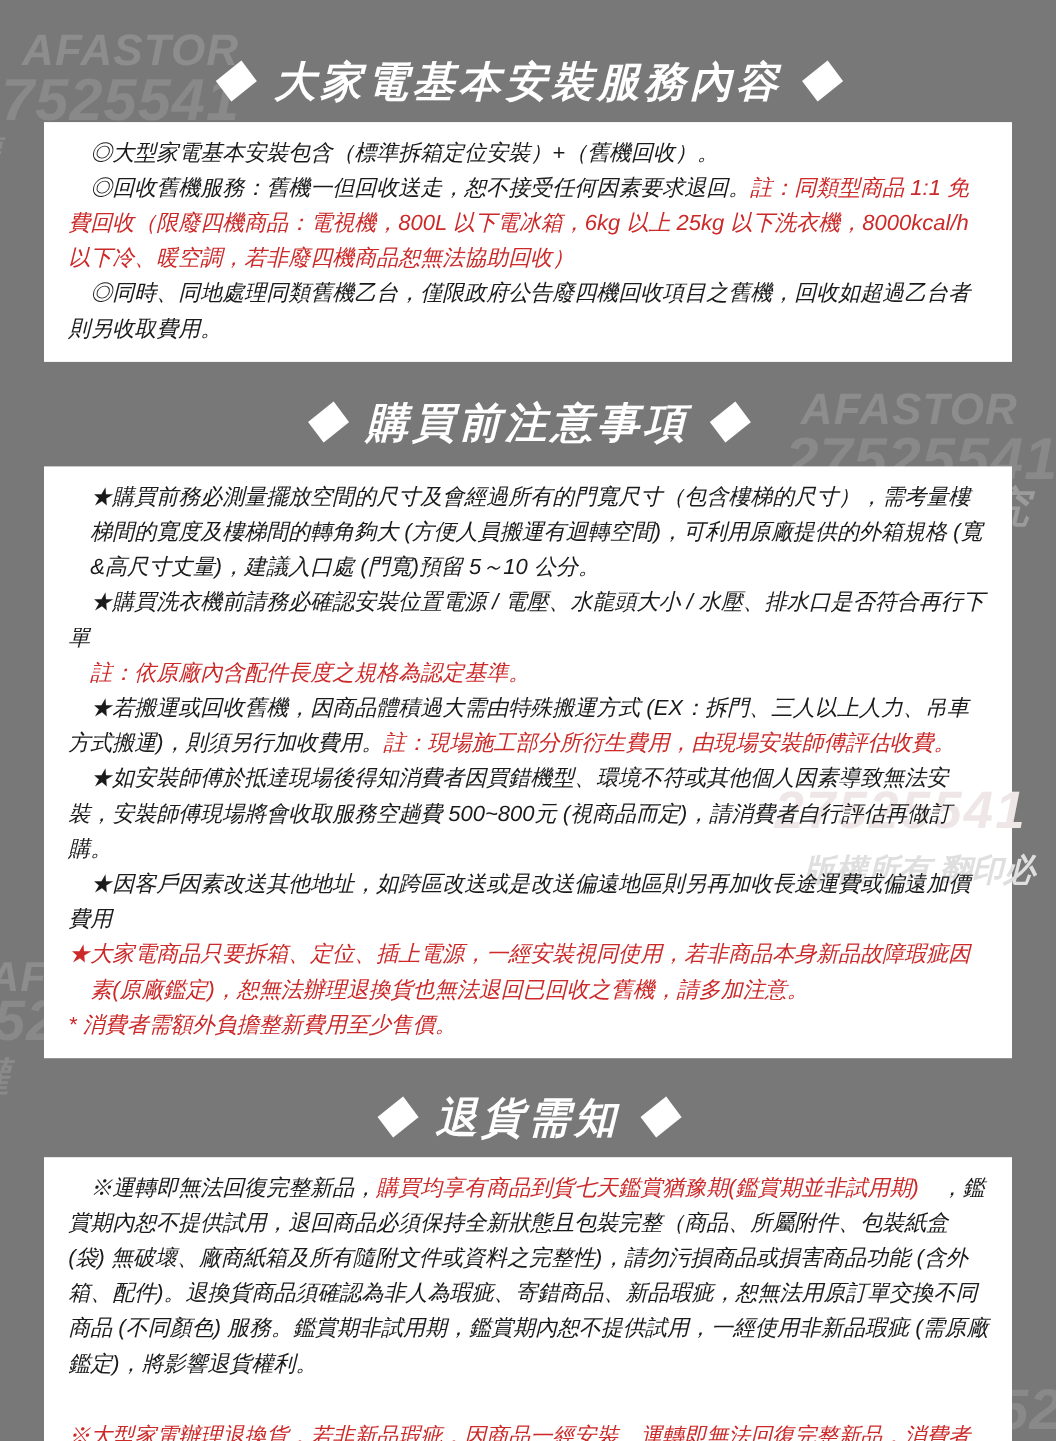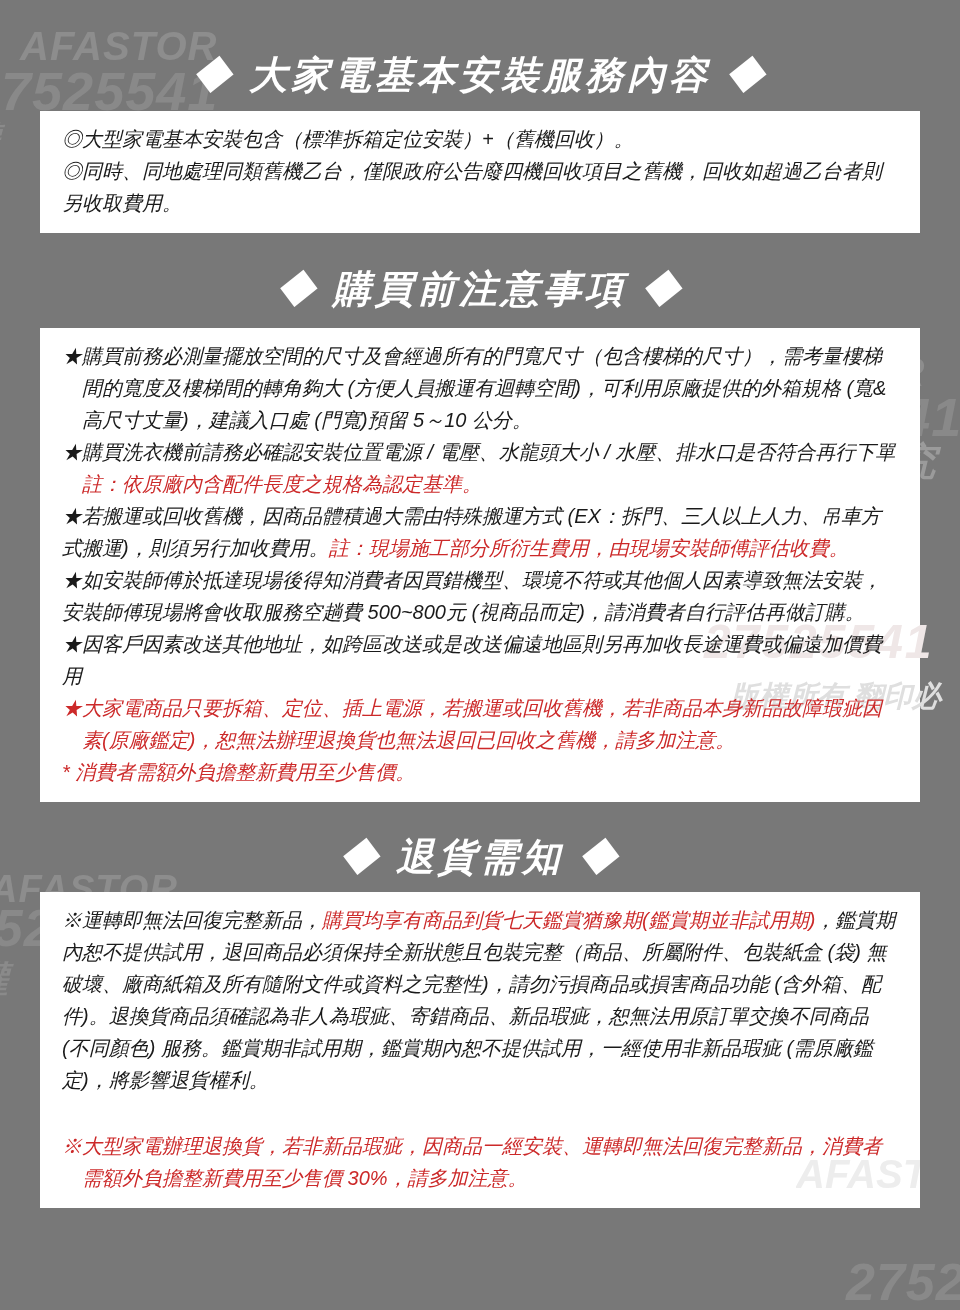--- a/index.html
+++ b/index.html
@@ -28,21 +28,21 @@
     margin: 0 40px;
     padding: 12px 20px 14px 22px;
     font-size: 20px; line-height: 32px;
     color: #1a1a1a;
     position: relative; z-index: 1;
   }
   .para { margin: 0; position: relative; z-index: 1; }
   .para.hang   { padding-left: 20px; text-indent: -20px; }
   .para.indent { padding-left: 20px; }
   .para.gap    { margin-top: 34px; }
-  .seg-black { color: #1a1a1a; }
+  .seg-black { color: #1a1a1a; margin-left: 20px; }
   .seg-red   { color: #cc2929; }
 
   
   .wm {
     position: absolute; font-weight: bold;
     color: #8d8d8d; white-space: nowrap; z-index: 0;
     letter-spacing: 1px;
   }
   .wm-brand-tl { left: 20px;  top: 24px;  font-size: 40px; }
   .wm-num-tl   { left: -30px; top: 60px;  font-size: 54px; color: #898989; }
@@ -78,38 +78,39 @@
   <span class="wm wm-brand-l">AFASTOR</span>
   <span class="wm wm-num-l">27525541</span>
   <span class="wm wm-quan-l">權</span>
   <span class="wm wm-num-br">27525541</span>
 
   <section class="s1">
     <h2 class="sec-title">◆ 大家電基本安裝服務內容 ◆</h2>
     <div class="box">
       <div class="paras">
           <p class="para"><span class="seg-black">◎大型家電基本安裝包含（標準拆箱定位安裝）+（舊機回收）。</span></p>
+          <p class="para"><span class="seg-black">◎回收舊機服務：舊機一但回收送走，恕不接受任何因素要求退回。</span><span class="seg-red">註：同類型商品 1:1 免費回收（限廢四機商品：電視機，800L 以下電冰箱，6kg 以上 25kg 以下洗衣機，8000kcal/h 以下冷、暖空調，若非廢四機商品恕無法協助回收）</span></p>
           <p class="para"><span class="seg-black">◎同時、同地處理同類舊機乙台，僅限政府公告廢四機回收項目之舊機，回收如超過乙台者則另收取費用。</span></p>
         </div>
     </div>
   </section>
 
   <section class="s2">
     <h2 class="sec-title">◆ 購買前注意事項 ◆</h2>
     <div class="box">
       <span class="wm-light wm-num-b2">27525541</span>
       <span class="wm-light wm-copy-b2">版權所有 翻印必</span>
       <div class="paras">
           <p class="para hang"><span class="seg-black">★購買前務必測量擺放空間的尺寸及會經過所有的門寬尺寸（包含樓梯的尺寸），需考量樓梯間的寬度及樓梯間的轉角夠大 (方便人員搬運有迴轉空間)，可利用原廠提供的外箱規格 (寬&amp;高尺寸丈量)，建議入口處 (門寬)預留 5～10 公分。</span></p>
           <p class="para"><span class="seg-black">★購買洗衣機前請務必確認安裝位置電源 / 電壓、水龍頭大小 / 水壓、排水口是否符合再行下單</span></p>
           <p class="para indent"><span class="seg-red">註：依原廠內含配件長度之規格為認定基準。</span></p>
           <p class="para"><span class="seg-black">★若搬運或回收舊機，因商品體積過大需由特殊搬運方式  (EX：拆門、三人以上人力、吊車方式搬運)，則須另行加收費用。</span><span class="seg-red">註：現場施工部分所衍生費用，由現場安裝師傅評估收費。</span></p>
           <p class="para"><span class="seg-black">★如安裝師傅於抵達現場後得知消費者因買錯機型、環境不符或其他個人因素導致無法安裝，安裝師傅現場將會收取服務空趟費 500~800元 (視商品而定)，請消費者自行評估再做訂購。</span></p>
           <p class="para"><span class="seg-black">★因客戶因素改送其他地址，如跨區改送或是改送偏遠地區則另再加收長途運費或偏遠加價費用</span></p>
-          <p class="para hang"><span class="seg-red">★大家電商品只要拆箱、定位、插上電源，若搬運或回收舊機，若非商品本身新品故障瑕疵因素(原廠鑑定)，恕無法辦理退換貨也無法退回已回收之舊機，請多加注意。</span></p>
+          <p class="para hang"><span class="seg-red">★大家電商品只要拆箱、定位、插上電源，一經安裝視同使用，若非商品本身新品故障瑕疵因素(原廠鑑定)，恕無法辦理退換貨也無法退回已回收之舊機，請多加注意。</span></p>
           <p class="para"><span class="seg-red">* 消費者需額外負擔整新費用至少售價。</span></p>
         </div>
     </div>
   </section>
 
   <section class="s3">
     <h2 class="sec-title">◆ 退貨需知 ◆</h2>
     <div class="box">
       <span class="wm-light wm-brand-b3">AFASTOR</span>
       <div class="paras">

